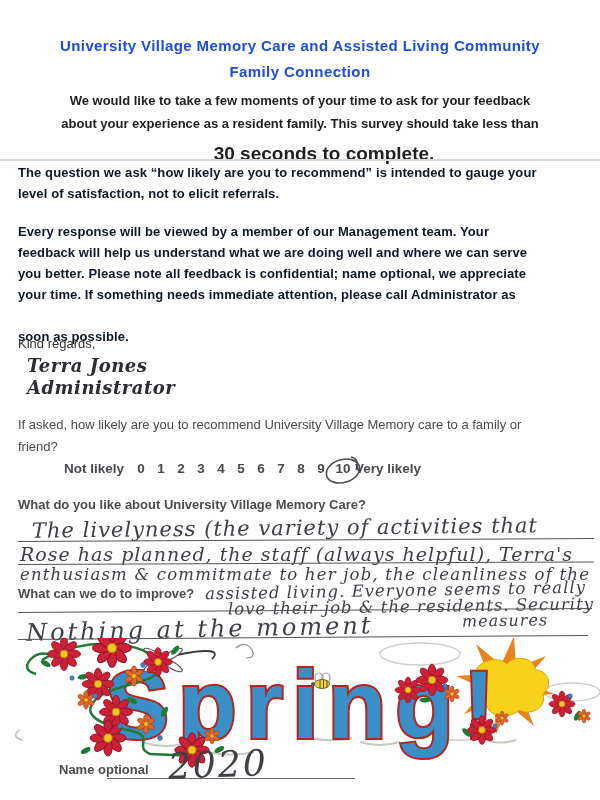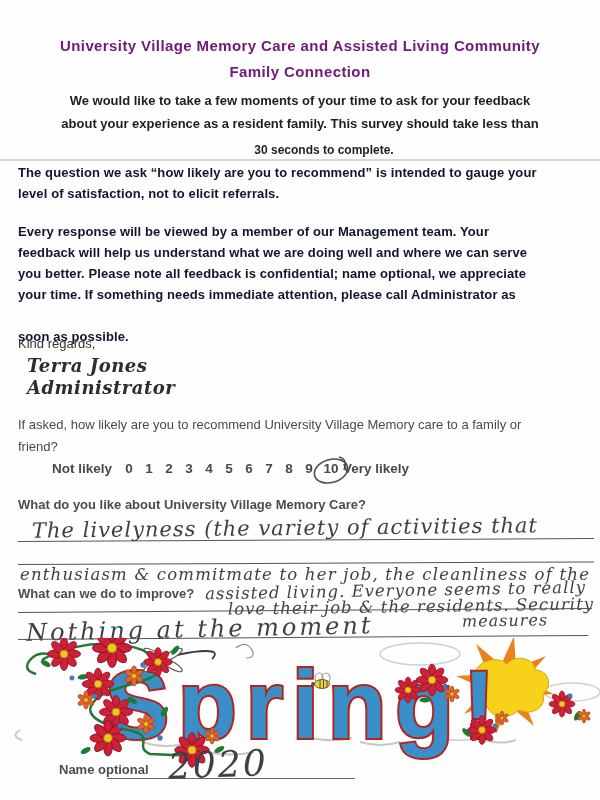--- a/index.html
+++ b/index.html
@@ -1,50 +1,50 @@
 <!DOCTYPE html>
 <html><head>
 <meta charset="utf-8">
 <style>
   html,body{margin:0;padding:0;background:#ffffff;}
   .page{position:relative;width:600px;height:800px;background:#fefefe;overflow:hidden;
         font-family:"Liberation Sans",sans-serif;color:#262626;}
   .abs{position:absolute;white-space:nowrap;}
   .center{left:0;right:0;text-align:center;}
-  .title{font-weight:bold;font-size:15px;color:#701a75;letter-spacing:.4px;}
+  .title{font-weight:bold;font-size:15px;color:#1d4ed8;letter-spacing:.4px;}
   .body-line{font-weight:bold;font-size:13px;color:#0f172a;letter-spacing:.1px;}
   .intro-line{font-weight:bold;font-size:13px;color:#1f1f1f;}
   .gray-label{font-weight:bold;font-size:13px;color:#4c4c4c;}
   .q1-line{font-size:13px;color:#4a4a4a;}
   .closing{font-size:13px;color:#333;}
   .sig{font-family:"DejaVu Serif",serif;font-style:italic;font-weight:bold;
        font-size:18px;color:#2d2d33;letter-spacing:.5px;margin-left:9px;}
   .hw{font-family:"DejaVu Serif",serif;font-style:italic;color:#3f3f47;}
   .rule{position:absolute;height:0;border-top:1.6px solid #55555a;transform-origin:left center;}
   .scanline{position:absolute;left:0;width:600px;height:2px;background:#d7d7d7;}
-  .rating{position:absolute;left:52px;top:461px;display:flex;align-items:center;
+  .rating{position:absolute;left:64px;top:461px;display:flex;align-items:center;
           font-weight:bold;font-size:13.5px;color:#48484d;}
   .rating .num{display:inline-block;width:20px;text-align:center;}
   .ten-wrap{position:relative;display:inline-block;width:24px;text-align:center;}
   .pen-circle{position:absolute;left:-10px;top:-8px;pointer-events:none;}
   .low-label{margin-right:7px;}
   .high-label{}
   .clipart{position:absolute;left:0;top:638px;}
 </style>
 </head>
 <body>
 
 <div class="page">
 
   <div class="abs center title" style="top:37px;">University Village Memory Care and Assisted Living Community</div>
   <div class="abs center title" style="top:63px;">Family Connection</div>
 
   <div class="abs center intro-line" style="top:93px;">We would like to take a few moments of your time to ask for your feedback</div>
   <div class="abs center intro-line" style="top:116px;">about your experience as a resident family. This survey should take less than</div>
-  <div class="abs center intro-line" style="top:143px;font-size:12px;margin-left:48px;">30 seconds to complete.</div>
+  <div class="abs center intro-line" style="top:143px;font-size:19px;margin-left:48px;">30 seconds to complete.</div>
 
   <div class="scanline" style="top:159px;"></div>
 
   <div class="abs body-line" style="left:18px;top:165px;">The question we ask “how likely are you to recommend” is intended to gauge your</div>
   <div class="abs body-line" style="left:18px;top:186px;">level of satisfaction, not to elicit referrals.</div>
 
   <div class="abs body-line" style="left:18px;top:224px;">Every response will be viewed by a member of our Management team. Your</div>
   <div class="abs body-line" style="left:18px;top:245px;">feedback will help us understand what we are doing well and where we can serve</div>
   <div class="abs body-line" style="left:18px;top:287px;">your time.  If something needs immediate attention, please call Administrator as</div>
   <div class="abs body-line" style="left:18px;top:266px;">you better. Please note all feedback is confidential; name optional, we appreciate</div>
@@ -75,20 +75,21 @@
         <ellipse cx="22" cy="18" rx="17" ry="11.5" fill="none" stroke="#4d4d52" stroke-width="1.6" transform="rotate(-16 22 18)"></ellipse>
         <path d="M30 4 q 9 2 5 13" fill="none" stroke="#4d4d52" stroke-width="1.5"></path>
       </svg>
     </span>
     <span class="high-label">Very likely</span>
   </div>
 
   <div class="abs gray-label" style="left:18px;top:497px;">What do you like about University Village Memory Care?</div>
   <div class="abs hw" style="left:32px;top:516px;font-size:21px;letter-spacing:1px;transform:rotate(-.6deg);">The livelyness (the variety of activities that</div>
   <div class="rule" style="left:18px;top:541px;width:576px;transform:rotate(-.3deg);"></div>
+  <div class="abs hw" style="left:20px;top:543px;font-size:19px;letter-spacing:1px;">Rose has planned, the staff (always helpful), Terra's</div>
   <div class="rule" style="left:18px;top:564px;width:576px;transform:rotate(-.25deg);"></div>
   <div class="abs hw" style="left:20px;top:565px;font-size:16.5px;letter-spacing:1.2px;">enthusiasm &amp; commitmate to her job, the cleanliness of the</div>
 
   <div class="abs gray-label" style="left:18px;top:586px;">What can we do to improve?</div>
   <div class="abs hw" style="left:205px;top:581px;font-size:16.5px;letter-spacing:1px;transform:rotate(-1deg);">assisted living. Everyone seems to really</div>
   <div class="abs hw" style="left:228px;top:597px;font-size:16.5px;letter-spacing:1px;transform:rotate(-.8deg);">love their job &amp; the residents. Security</div>
   <div class="rule" style="left:18px;top:612px;width:574px;transform:rotate(-.4deg);"></div>
   <div class="abs hw" style="left:462px;top:611px;font-size:16px;letter-spacing:1px;transform:rotate(-1deg);">measures</div>
   <div class="abs hw" style="left:26px;top:615px;font-size:24px;letter-spacing:3px;transform:rotate(-1.2deg);">Nothing at the moment</div>
   <div class="rule" style="left:18px;top:639px;width:570px;transform:rotate(-.4deg);"></div>

